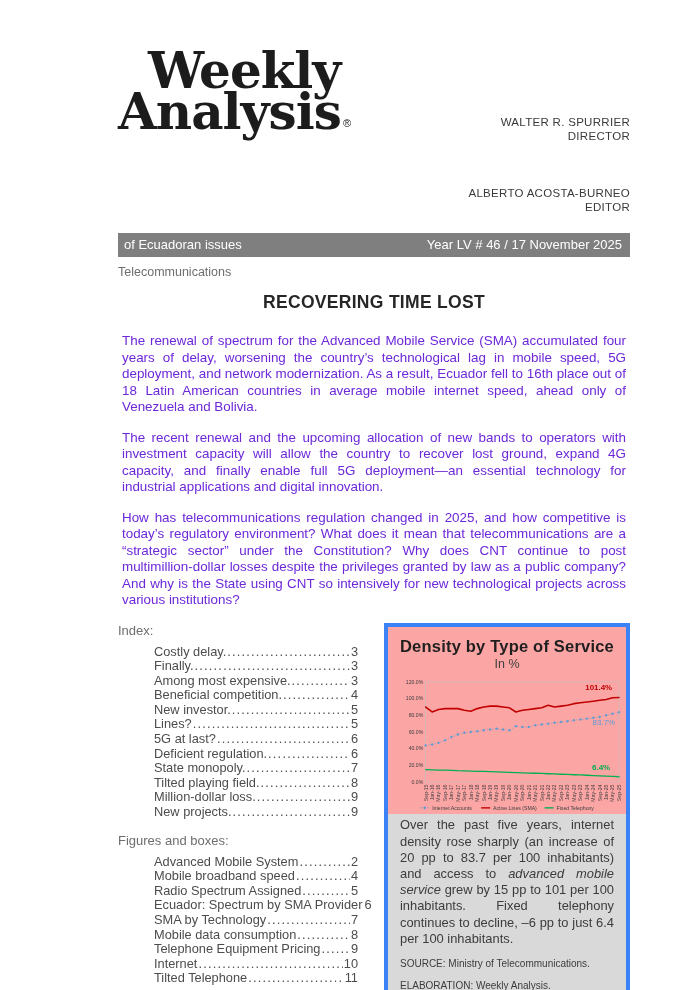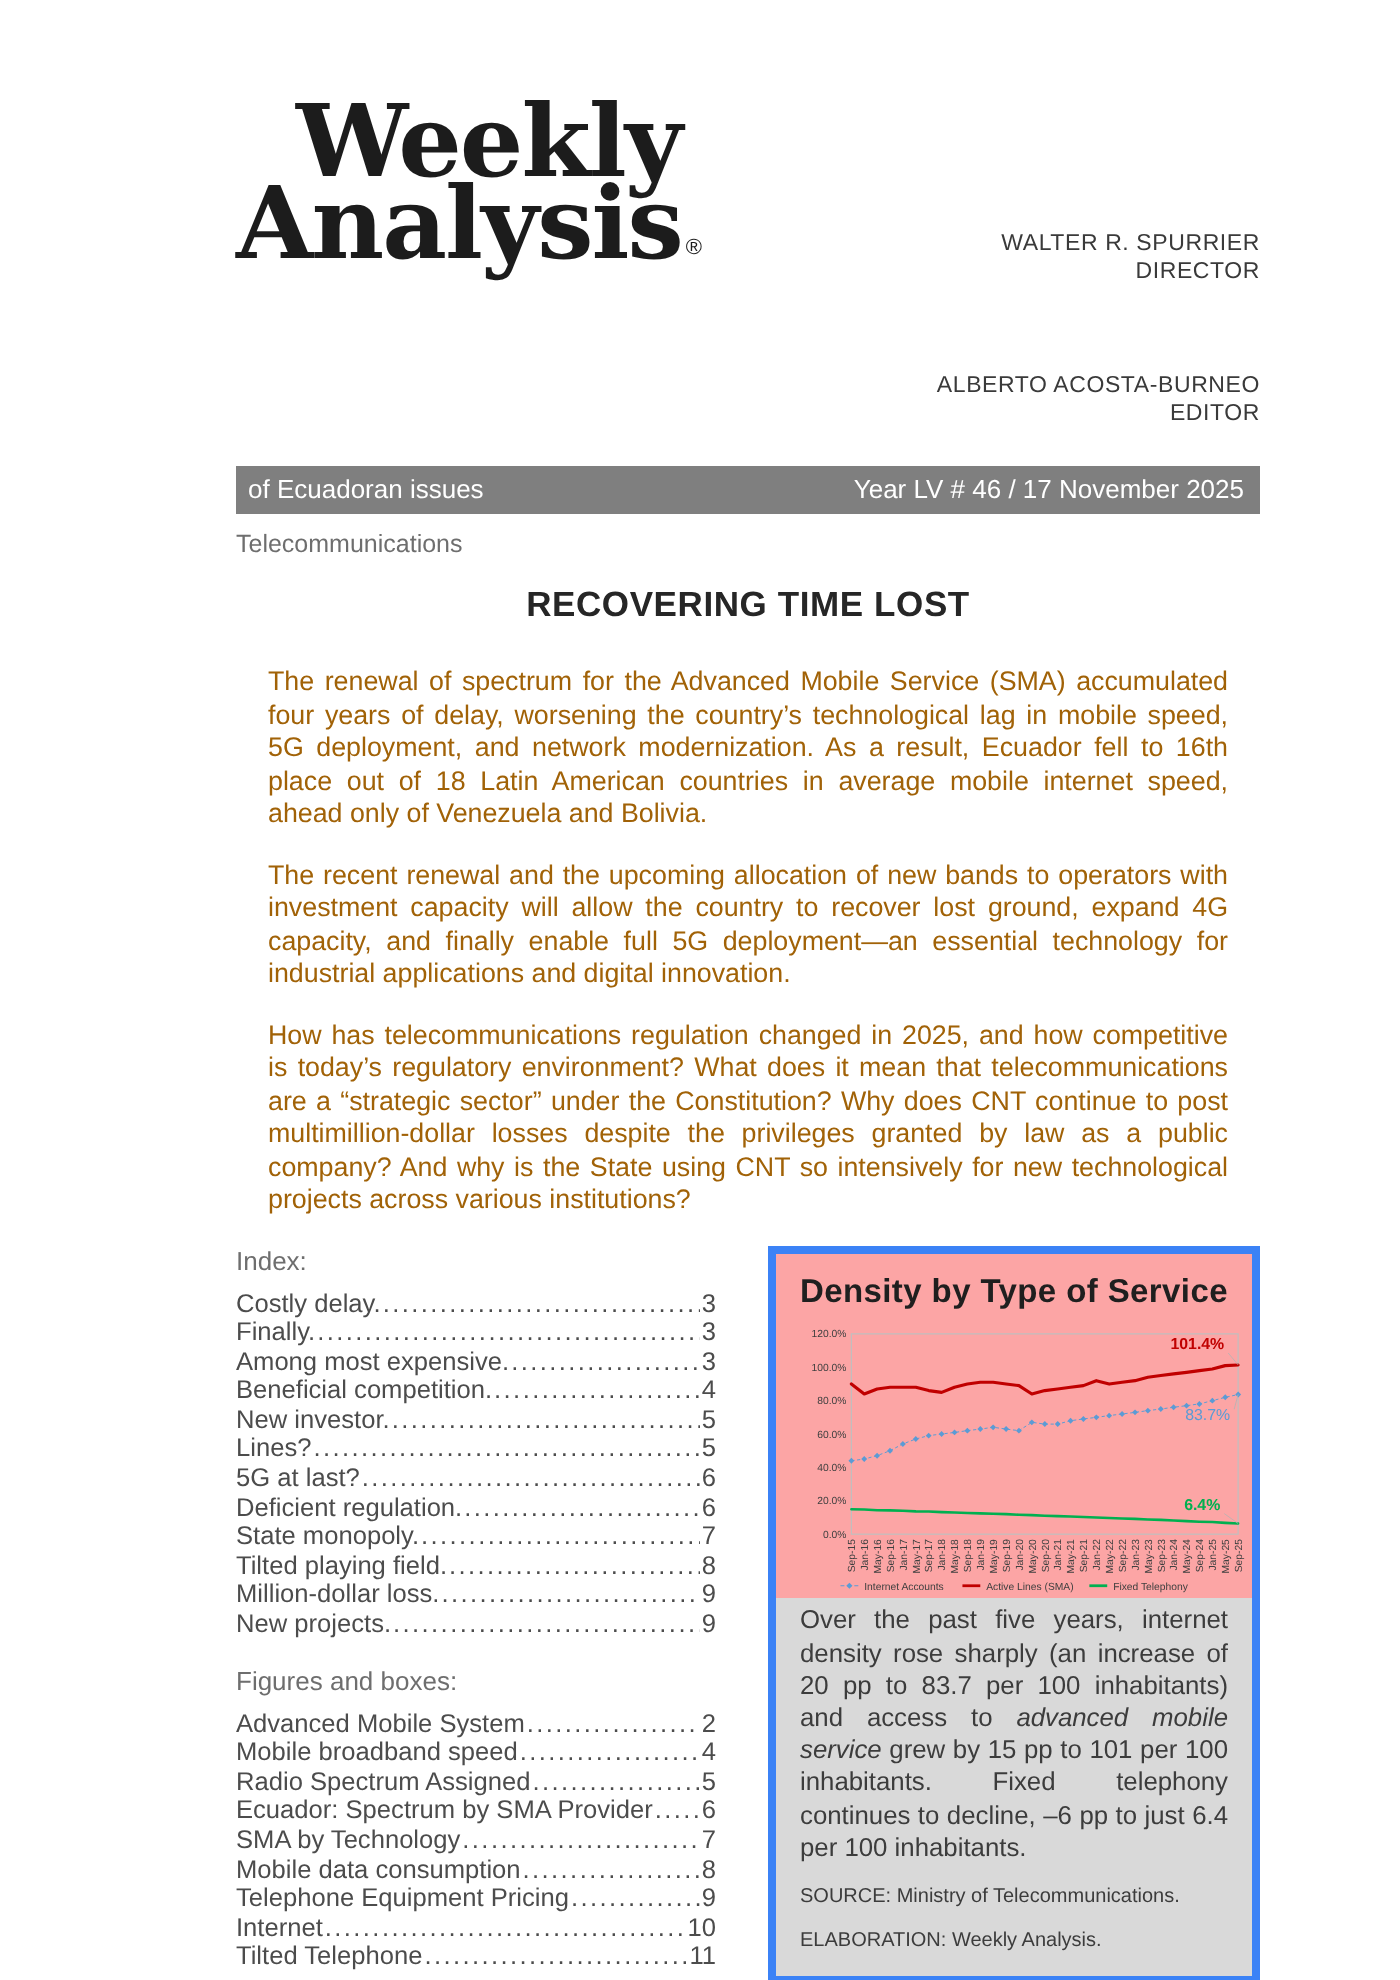--- a/index.html
+++ b/index.html
@@ -14,31 +14,31 @@
   .staff{text-align:right;padding-top:22px;font-size:11.5px;line-height:13.5px;color:#3a3a3a;letter-spacing:0.3px;}
   .staff-group{margin-bottom:10px;margin-top:44px;}
 
   
   .issue-bar{margin-top:9px;background:#7f7f7f;color:#ffffff;display:flex;justify-content:space-between;align-items:center;padding:4px 8px 5px 6px;font-size:13px;}
 
   .kicker{margin-top:8px;color:#6e6e6e;font-size:12.5px;}
   .title{margin:13px 0 0;text-align:center;font-size:17.5px;letter-spacing:0.3px;color:#262626;font-weight:bold;}
 
   .body-copy{margin-top:20px;}
-  .para{margin:0 16px 14px;text-align:justify;font-size:13.4px;line-height:16.5px;color:#a16207;}
+  .para{margin:0 4px 14px;text-align:justify;font-size:13.4px;line-height:16.5px;color:#6d28d9;}
 
   
   .columns{display:flex;justify-content:space-between;margin-top:2px;}
   .left-col{width:240px;}
   .right-col{width:246px;}
 
   .list-heading{color:#6e6e6e;font-size:13px;margin:0 0 7px;}
   .toc{margin-bottom:13px;font-size:12.8px;line-height:14.6px;color:#4c4c4c;}
   .toc-row{display:flex;align-items:baseline;}
-  .toc-label{white-space:nowrap;}
+  .toc-label{white-space:nowrap;margin-left:36px;}
   .toc-leader{flex:1;overflow:hidden;white-space:nowrap;letter-spacing:1.2px;margin:0 1px;}
   .toc-leader::after{content:"........................................................................";}
   .toc-page{white-space:nowrap;}
 
   
   .chart-box{border:4px solid #3b82f6;background:#fca5a5;}
   .chart-title{text-align:center;font-weight:bold;font-size:16.5px;color:#1f1f1f;margin-top:10px;letter-spacing:0.2px;}
   .chart-subtitle{text-align:center;font-size:12.5px;color:#3f3f3f;margin-top:1px;}
   #density-chart{display:block;width:100%;margin-top:3px;}
   svg text{font-family:"Liberation Sans",sans-serif;}
@@ -211,20 +211,21 @@
           <span class="toc-label">Subsidies, youth.</span>
           <span class="toc-leader"></span>
           <span class="toc-page">12</span>
         </div>
         </div>
     </div>
 
     <div class="right-col">
       <div class="chart-box">
         <div class="chart-title">Density by Type of Service</div>
+        <div class="chart-subtitle">In %</div>
         <svg id="density-chart" xmlns="http://www.w3.org/2000/svg" viewBox="0 0 240 142">
             <rect x="38" y="8" width="195" height="101" fill="none" stroke="#bfbfbf" stroke-width="0.6"></rect>
             <text x="35.5" y="110.8" text-anchor="end" font-size="5.2" fill="#404040">0.0%</text>
             <text x="35.5" y="93.96666666666667" text-anchor="end" font-size="5.2" fill="#404040">20.0%</text>
             <text x="35.5" y="77.13333333333334" text-anchor="end" font-size="5.2" fill="#404040">40.0%</text>
             <text x="35.5" y="60.3" text-anchor="end" font-size="5.2" fill="#404040">60.0%</text>
             <text x="35.5" y="43.46666666666667" text-anchor="end" font-size="5.2" fill="#404040">80.0%</text>
             <text x="35.5" y="26.63333333333333" text-anchor="end" font-size="5.2" fill="#404040">100.0%</text>
             <text x="35.5" y="9.8" text-anchor="end" font-size="5.2" fill="#404040">120.0%</text>
             <text transform="translate(39.9,111.5) rotate(-90)" text-anchor="end" font-size="5.2" fill="#404040">Sep-15</text>

